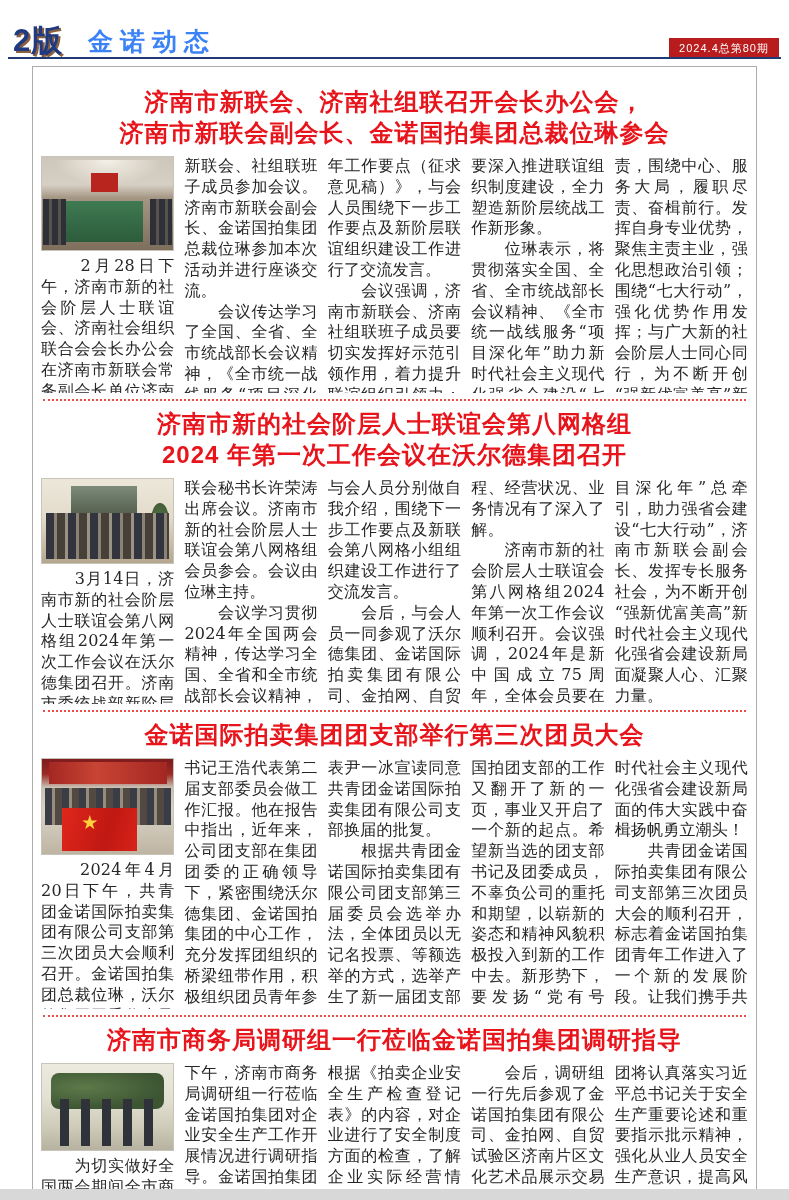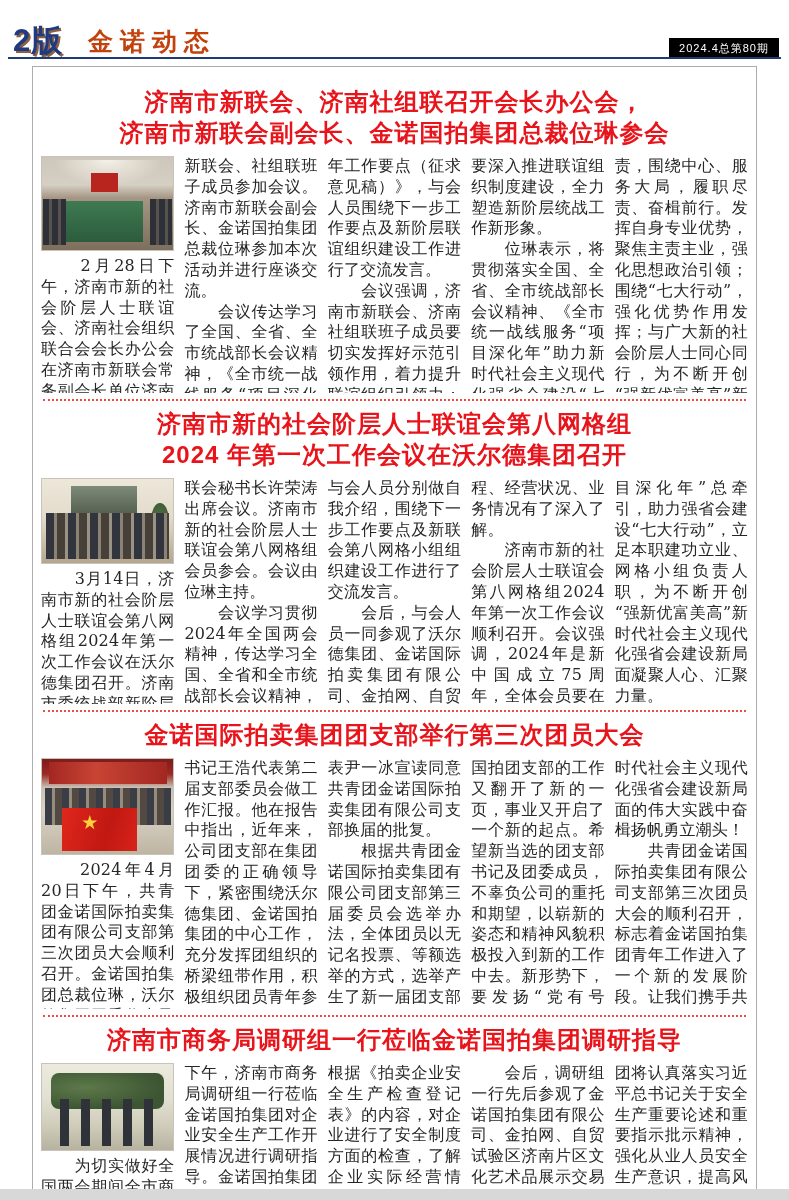--- a/index.html
+++ b/index.html
@@ -10,25 +10,25 @@
   }
   
   .hdr{position:relative;height:64px;}
   .edition{
     position:absolute;left:13px;top:20px;font-size:31px;font-weight:900;
     font-family:"Liberation Sans",sans-serif;color:#1f3a80;
     text-shadow:2px 2px 0 #8a6040;letter-spacing:1px;text-align:right;
   }
   .section-title{
     position:absolute;left:88px;top:25px;font-size:25px;font-weight:bold;
-    color:#c2410c;letter-spacing:7px;
+    color:#3b82f6;letter-spacing:7px;
   }
   .hdr-rule{position:absolute;left:8px;right:8px;top:57px;height:2px;background:#1f3a74;}
   .issue-badge{
-    position:absolute;right:10px;top:38px;background:#000000;color:#fff;
+    position:absolute;right:10px;top:38px;background:#b91c1c;color:#fff;
     font-size:11px;font-family:"Liberation Sans",sans-serif;
     padding:3px 10px;letter-spacing:1px;
   }
   
   .content-box{
     position:absolute;left:32px;top:66px;width:707px;height:1106px;
     border:1px solid #adadad;padding:16px 8px;overflow:hidden;background:#fff;
   }
   .headline{
     color:#e8141b;text-align:center;font-weight:800;
@@ -136,21 +136,21 @@
       </div>
       <div class="col">
         <div class="coltext">与会人员分别做自我介绍，围绕下一步工作要点及新联会第八网格小组组织建设工作进行了交流发言。
 　　会后，与会人员一同参观了沃尔德集团、金诺国际拍卖集团有限公司、金拍网、自贸试验区济南片区文化艺术品展示交易中心、古董珍玩艺术中心、省“新阶层党旗红”、市“新智聚济·党旗红”示范点。对集团党建、统战、群团工作情况，对企业发展历</div>
       </div>
       <div class="col">
         <div class="coltext">程、经营状况、业务情况有了深入了解。
 　　济南市新的社会阶层人士联谊会第八网格组2024年第一次工作会议顺利召开。会议强调，2024年是新中国成立75周年，全体会员要在市委统战部坚强领导和正确指导下，坚持以习近平新时代中国特色社会主义思想为指导，全面贯彻落实全国两会精神，全国、全省和全市统战部长会议精神，紧扣“项</div>
       </div>
       <div class="col">
-        <div class="coltext">目深化年”总牵引，助力强省会建设“七大行动”，立足本职建功立业、网格小组负责人职，为不断开创“强新优富美高”新时代社会主义现代化强省会建设新局面凝聚人心、汇聚力量。</div>
+        <div class="coltext">目深化年”总牵引，助力强省会建设“七大行动”，济南市新联会副会长、发挥专长服务社会，为不断开创“强新优富美高”新时代社会主义现代化强省会建设新局面凝聚人心、汇聚力量。</div>
         <div class="byline">李婷婷  供稿</div>
       </div>
     </div>
   </section>
 
   <div class="sep"></div>
 
   <section>
     <div class="headline">
       <div>金诺国际拍卖集团团支部举行第三次团员大会</div>

